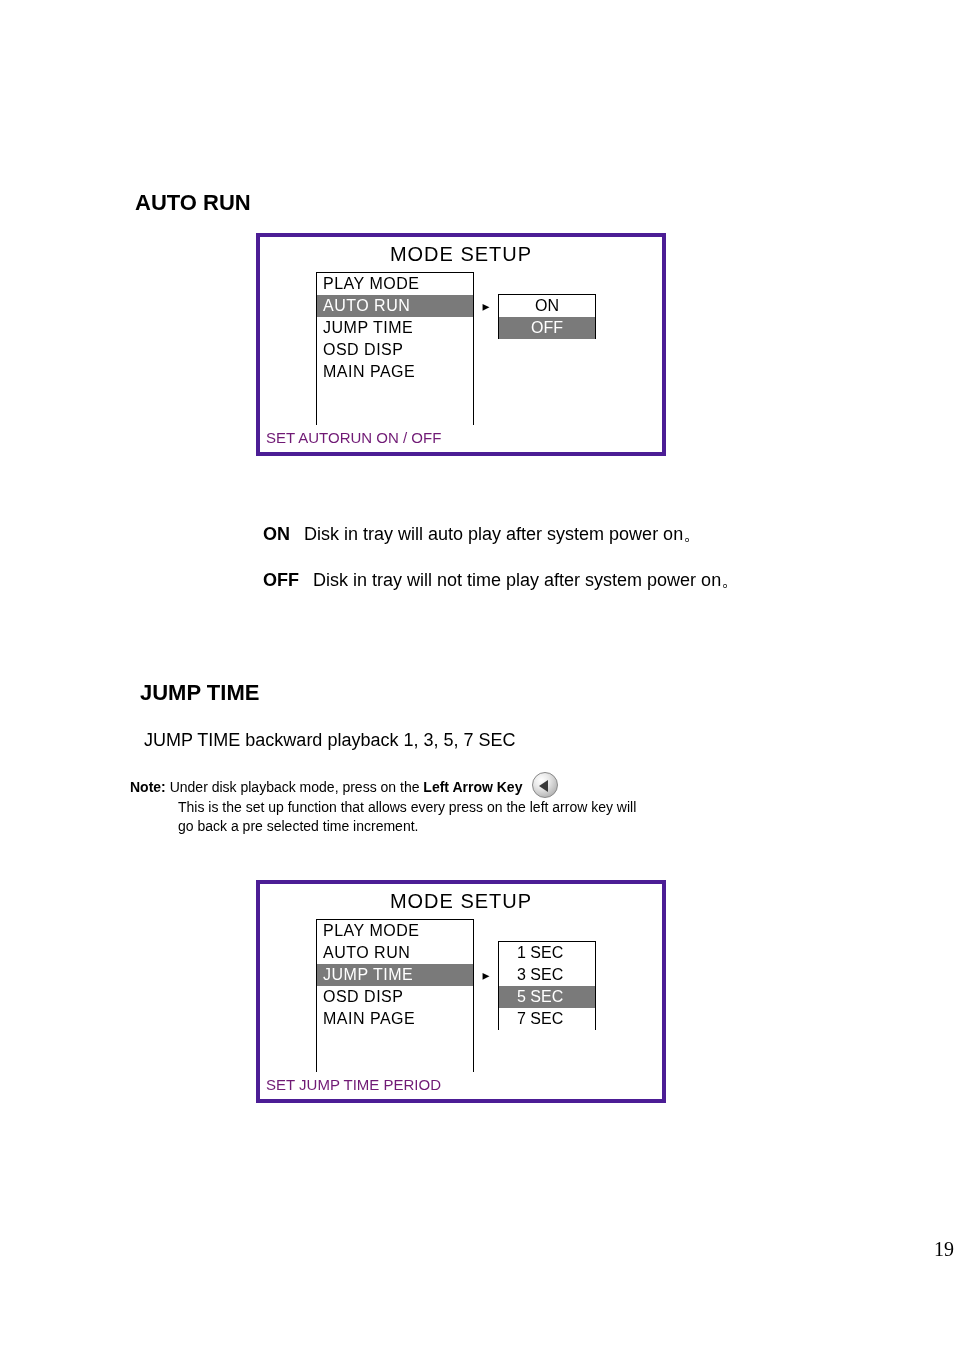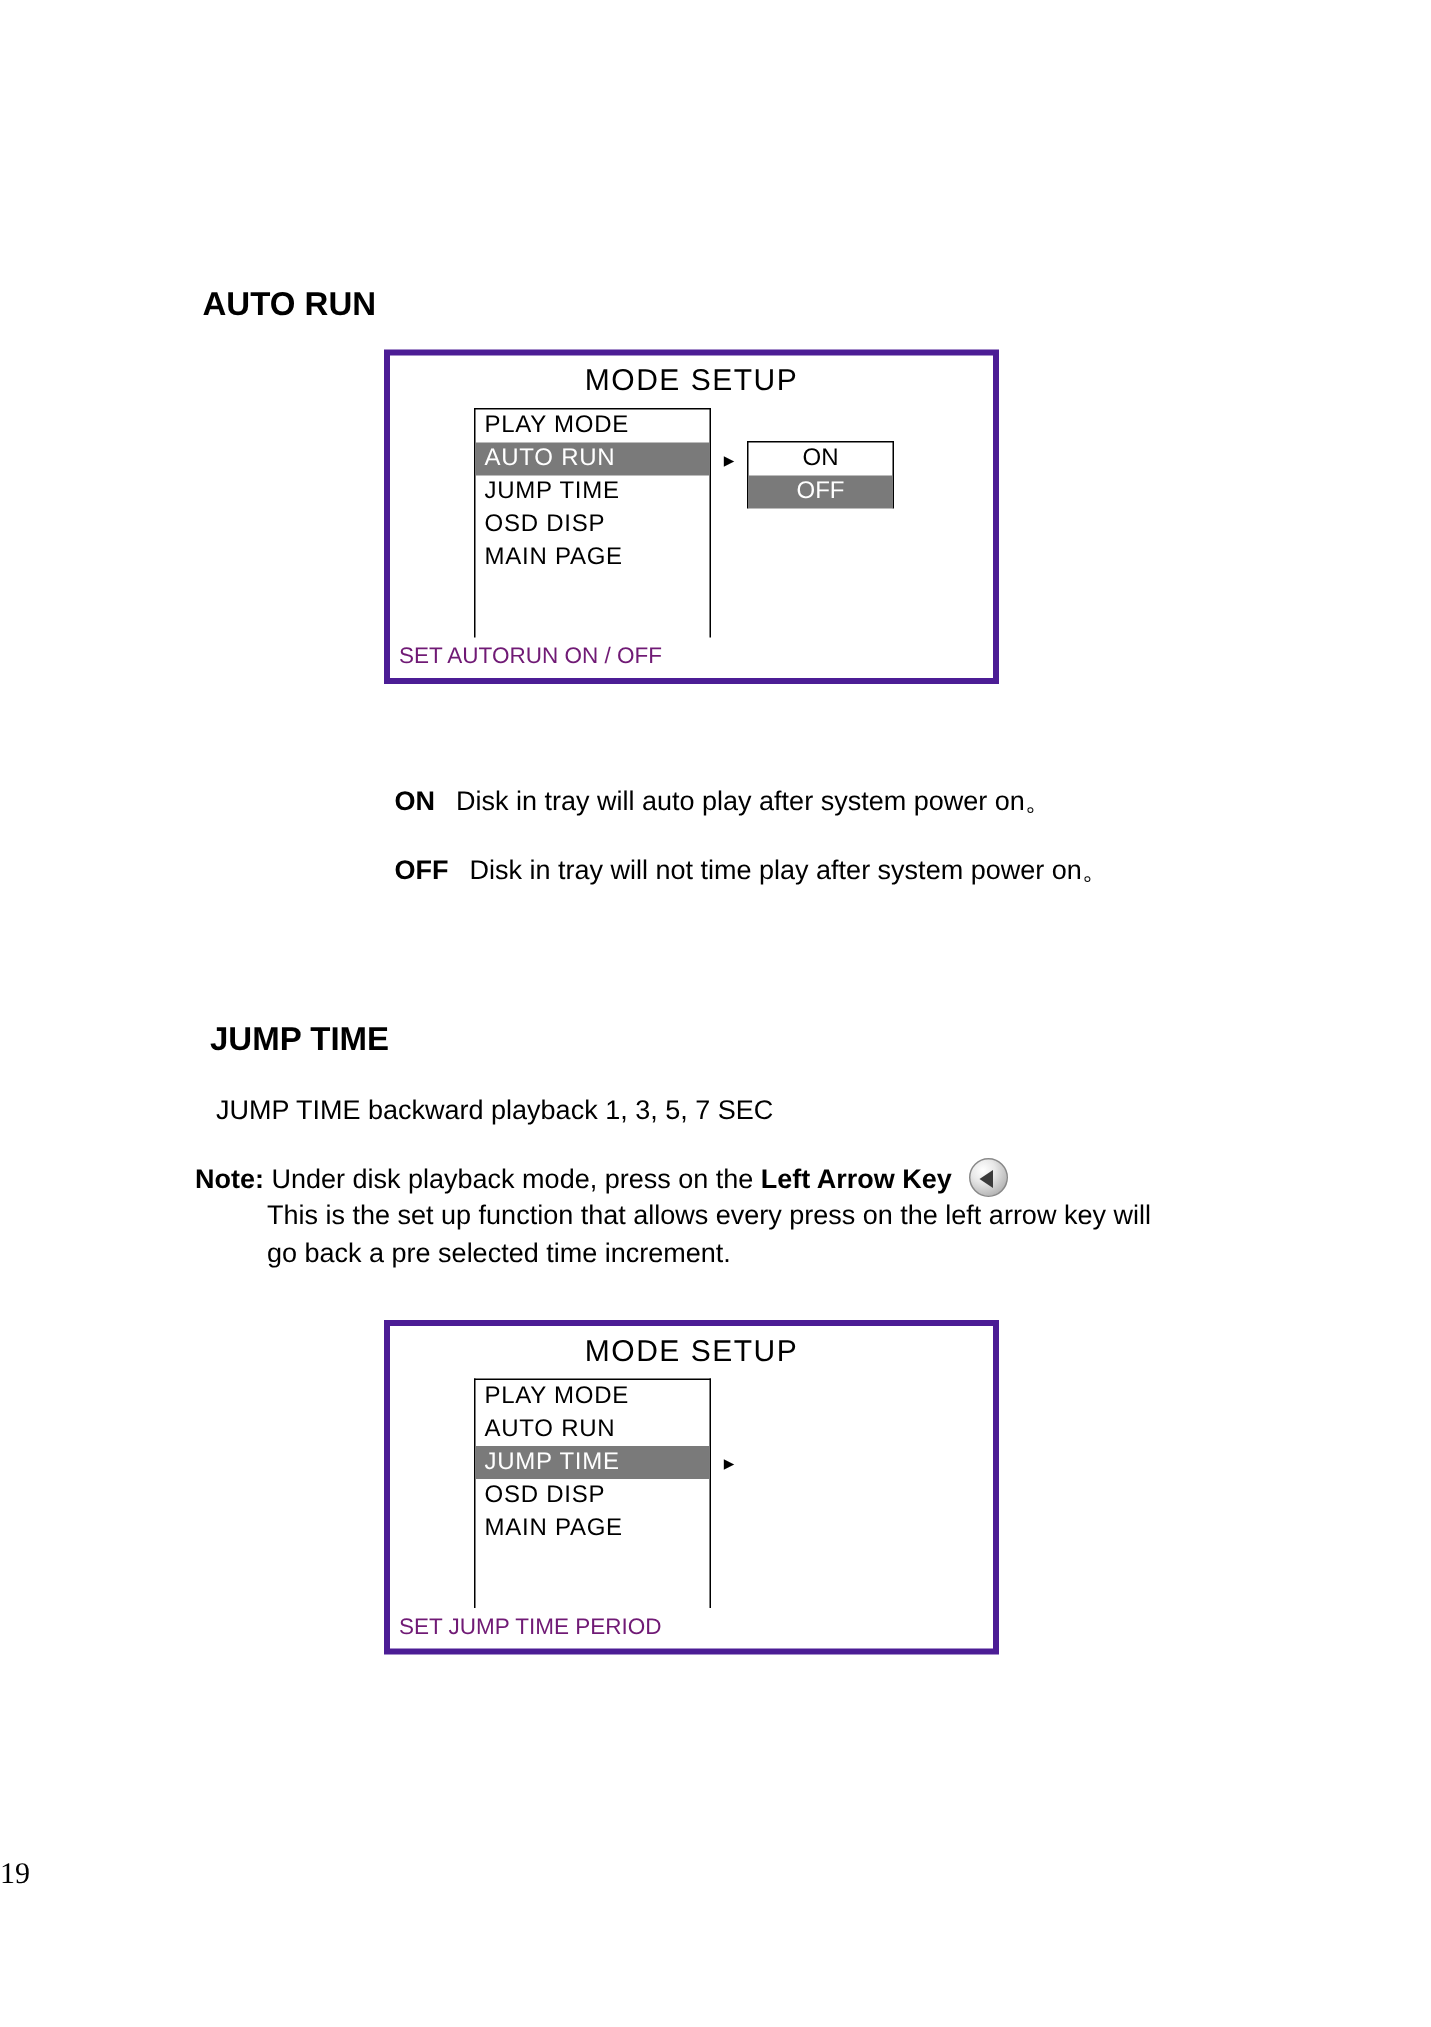--- a/index.html
+++ b/index.html
@@ -84,21 +84,21 @@
       font-size: 18px;
     }
     .info-row .k { font-weight: bold; }
     .body-text {
       position: absolute;
       font-size: 18px;
       line-height: 1.35;
     }
     .note-block {
       position: absolute;
-      font-size: 18px;
+      font-size: 14px;
       line-height: 1.35;
       width: 720px;
     }
     .note-block .bold { font-weight: bold; }
     .left-arrow-icon {
       display: inline-block;
       width: 26px; height: 26px;
       border-radius: 50%;
       background: radial-gradient(circle at 35% 30%, #fff 0%, #e8e8e8 35%, #bebebe 70%, #9a9a9a 100%);
       border: 1px solid #888;
@@ -112,21 +112,21 @@
       left: 6px; top: 7px;
       width: 0; height: 0;
       border-top: 6px solid transparent;
       border-bottom: 6px solid transparent;
       border-right: 9px solid #3a3a3a;
     }
     .page-num {
       position: absolute;
       width: 954px;
       left: 0;
-      text-align: left;
+      text-align: right;
       font-family: "Times New Roman", Times, serif;
       font-size: 20px;
     }
     .right-col.tall .row { text-align: left; padding-left: 18px; }
   </style>
 </head>
 <body>
 
 <div class="section-title" style="left:135px; top:190px;">AUTO RUN</div>
 
@@ -179,17 +179,23 @@
   <div class="ms-title">MODE SETUP</div>
   <div class="ms-body">
     <div class="left-col">
       <div class="row">PLAY MODE</div>
       <div class="row">AUTO RUN</div>
       <div class="row sel">JUMP TIME</div>
       <div class="row">OSD DISP</div>
       <div class="row">MAIN PAGE</div>
     </div>
     <div class="mid-arrow" style="padding-top:48px;">▸</div>
+    <div class="right-col tall" style="margin-top:22px;">
+      <div class="row">1 SEC</div>
+      <div class="row">3 SEC</div>
+      <div class="row sel">5 SEC</div>
+      <div class="row">7 SEC</div>
+    </div>
   </div>
   <div class="ms-footer">SET JUMP TIME PERIOD</div>
 </div>
 
 <div class="page-num" style="top:1238px;">19</div>
 
 </body></html>

